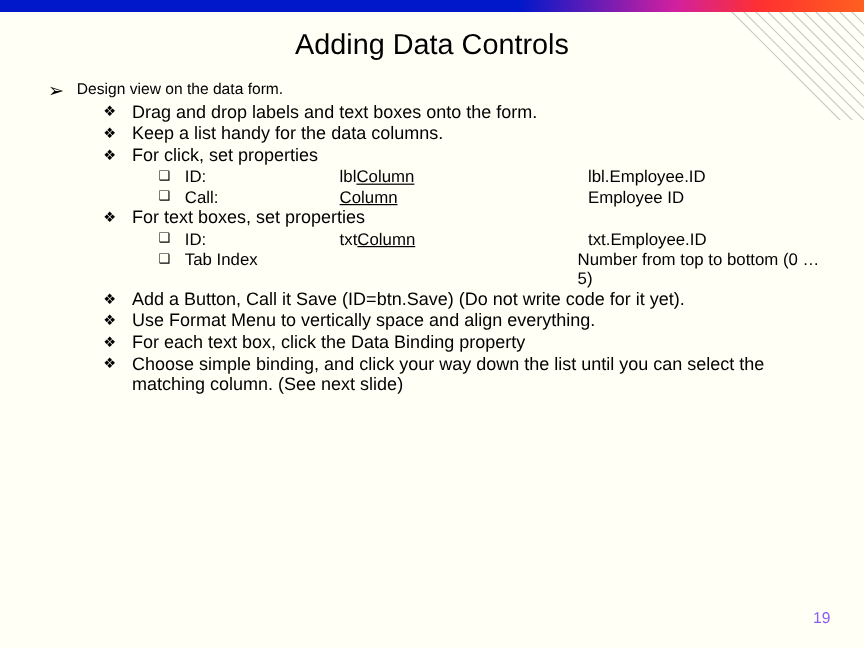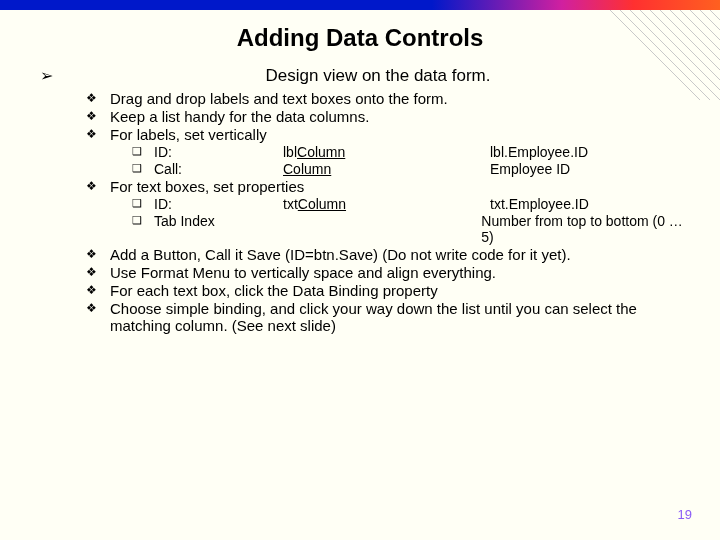--- a/index.html
+++ b/index.html
@@ -22,33 +22,32 @@
     right: 0;
     width: 140px;
     height: 90px;
     overflow: hidden;
     pointer-events: none;
   }
   .hatch svg { display: block; }
   .title {
     text-align: center;
     font-size: 24px;
-    font-weight: bold;
+    font-weight: normal;
     margin-top: 14px;
     margin-bottom: 14px;
   }
   .content {
     padding: 0 28px 0 40px;
   }
   .lvl1 {
-    font-size: 17px;
+    font-size: 13px;
     margin: 4px 0 4px 0;
     padding-left: 24px;
     position: relative;
-    text-align: center;
   }
   .lvl1::before {
     content: "➢";
     position: absolute;
     left: 0;
     top: 0;
     font-size: 16px;
     color: #000;
   }
   .lvl2 {
@@ -120,21 +119,21 @@
 
 <h1 class="title">Adding Data Controls</h1>
 
 <div class="content">
 
   <div class="lvl1">Design view on the data form.</div>
 
   <div class="lvl2">Drag and drop labels and text boxes onto the form.</div>
   <div class="lvl2">Keep a list handy for the data columns.</div>
 
-  <div class="lvl2">For labels, set vertically</div>
+  <div class="lvl2">For click, set properties</div>
   <div class="lvl3">
     <span class="col-a">ID:</span>
     <span class="col-b"><span>lbl</span><span class="u">Column</span></span>
     <span class="col-c">lbl.Employee.ID</span>
   </div>
   <div class="lvl3">
     <span class="col-a">Call:</span>
     <span class="col-b"><span></span><span class="u">Column</span></span>
     <span class="col-c">Employee ID</span>
   </div>

